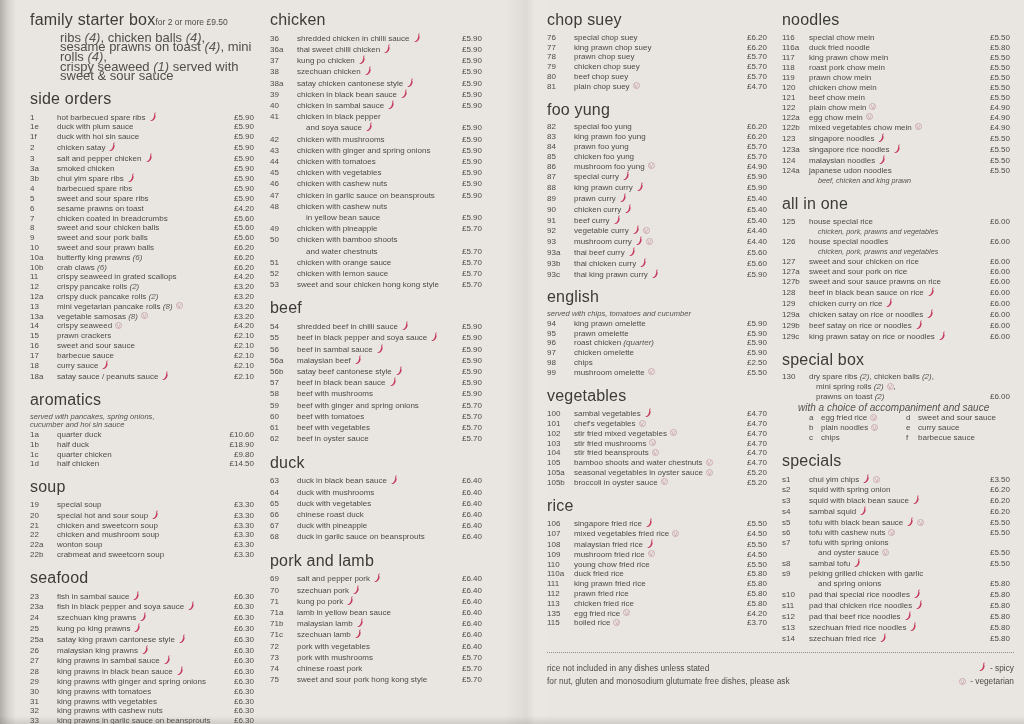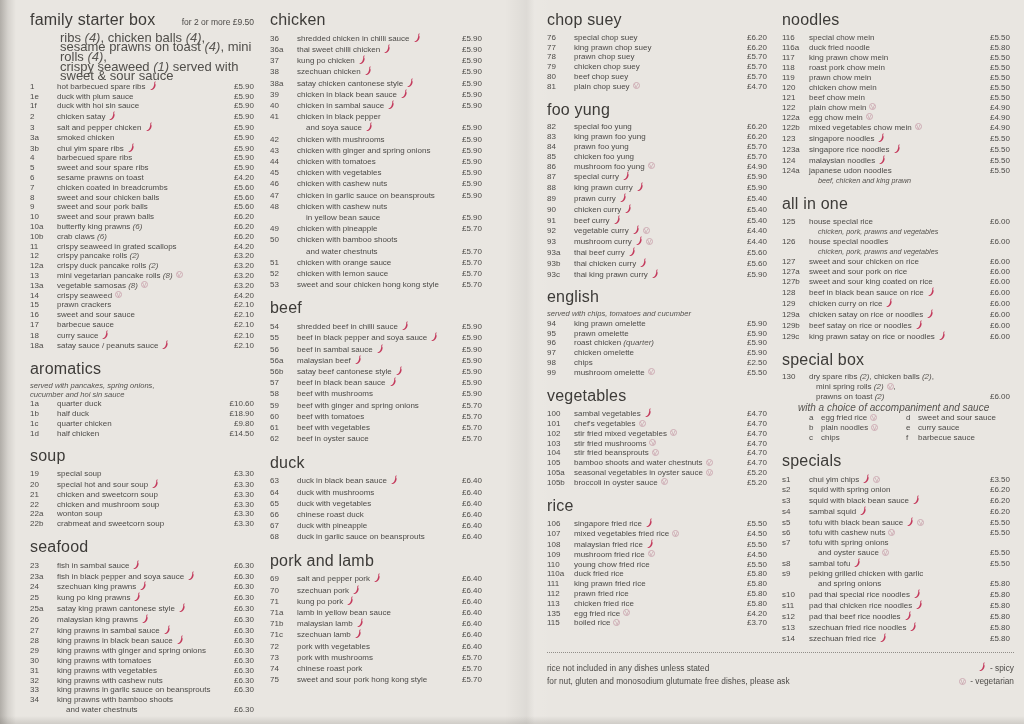--- a/index.html
+++ b/index.html
@@ -11,21 +11,21 @@
   #page::after{content:"";position:absolute;left:0;right:0;bottom:0;height:8px;
         background:linear-gradient(0deg,rgba(92,88,82,.18),rgba(92,88,82,0));pointer-events:none;}
   .crease{position:absolute;top:0;bottom:0;left:505px;width:48px;pointer-events:none;
         background:linear-gradient(90deg,rgba(0,0,0,0),rgba(0,0,0,.05) 45%,rgba(255,255,255,.06) 62%,rgba(0,0,0,0));}
   .col{position:absolute;top:12px;}
   #col0{left:30px;width:224px;}
   #col1{left:270px;width:212px;}
   #col2{left:547px;width:220px;}
   #col3{left:782px;width:228px;}
   section{display:block;}
-  .sec-head{display:flex;justify-content:space-between;align-items:baseline;margin:10px 0 4px;}
+  .sec-head{display:flex;align-items:baseline;margin:10px 0 4px;}
   section:first-child .sec-head{margin-top:0;}
   .sec-title{font-size:16px;font-weight:400;color:#3d3b38;margin:0;line-height:1.05;letter-spacing:.2px;}
   .sec-note{font-size:8.5px;color:#4d4b48;white-space:nowrap;}
   .desc{font-size:13px;line-height:9.6px;padding-left:30px;color:#504e4a;}
   .desc .pnote, .nm .pnote, .sub, .subtl, .sb-note{font-style:italic;}
   .subtl{font-size:7.6px;line-height:8.6px;color:#55524e;}
   .row{display:flex;align-items:baseline;font-size:8px;}
   #col0 .row{line-height:9.8px;} #col1 .row{line-height:11.2px;}
   #col2 .row{line-height:9.8px;} #col3 .row{line-height:10px;}
   .num{flex:none;width:27px;}
@@ -63,20 +63,23 @@
       <section>
         <div class="sec-head">
           <h2 class="sec-title">family starter box</h2>
           <span class="sec-note">for 2 or more £9.50</span>
         </div>
         <div class="desc">ribs <i class="pnote">(4)</i>, chicken balls <i class="pnote">(4)</i>,</div>
         <div class="desc">sesame prawns on toast <i class="pnote">(4)</i>, mini rolls <i class="pnote">(4)</i>,</div>
         <div class="desc">crispy seaweed <i class="pnote">(1)</i> served with sweet &amp; sour sauce</div>
       </section>
       <section>
+        <div class="sec-head">
+          <h2 class="sec-title">side orders</h2>
+        </div>
         <div class="row">
           <span class="num">1</span>
           <span class="nm">hot barbecued spare ribs<span class="ic ch"><svg viewBox="0 0 10 13" width="8" height="9">
                 <path d="M6.9 3.2c-.3-1.1.2-2.1 1.3-2.7l.7 1c-.8.5-1.1 1.1-.9 1.8 1.5 1.8.8 6.2-2.4 8.5-1.9 1.4-4.1 1.6-4.3 1.1-.2-.5 1.5-.7 2.7-2 2.1-2.2 2.6-4.7 2.9-7.7z" fill="#c43a5c"></path>
               </svg></span></span>
           <span class="pr">£5.90</span>
         </div>
         <div class="row">
           <span class="num">1e</span>
           <span class="nm">duck with plum sauce</span>
@@ -1090,21 +1093,21 @@
           <span class="nm">sweet and sour chicken on rice</span>
           <span class="pr">£6.00</span>
         </div>
         <div class="row">
           <span class="num">127a</span>
           <span class="nm">sweet and sour pork on rice</span>
           <span class="pr">£6.00</span>
         </div>
         <div class="row">
           <span class="num">127b</span>
-          <span class="nm">sweet and sour king coated on rice</span>
+          <span class="nm">sweet and sour sauce prawns on rice</span>
           <span class="pr">£6.00</span>
         </div>
         <div class="row">
           <span class="num">128</span>
           <span class="nm">beef in black bean sauce on rice<span class="ic ch"><svg viewBox="0 0 10 13" width="8" height="9">
                 <path d="M6.9 3.2c-.3-1.1.2-2.1 1.3-2.7l.7 1c-.8.5-1.1 1.1-.9 1.8 1.5 1.8.8 6.2-2.4 8.5-1.9 1.4-4.1 1.6-4.3 1.1-.2-.5 1.5-.7 2.7-2 2.1-2.2 2.6-4.7 2.9-7.7z" fill="#c43a5c"></path>
               </svg></span></span>
           <span class="pr">£6.00</span>
         </div>
         <div class="row">

